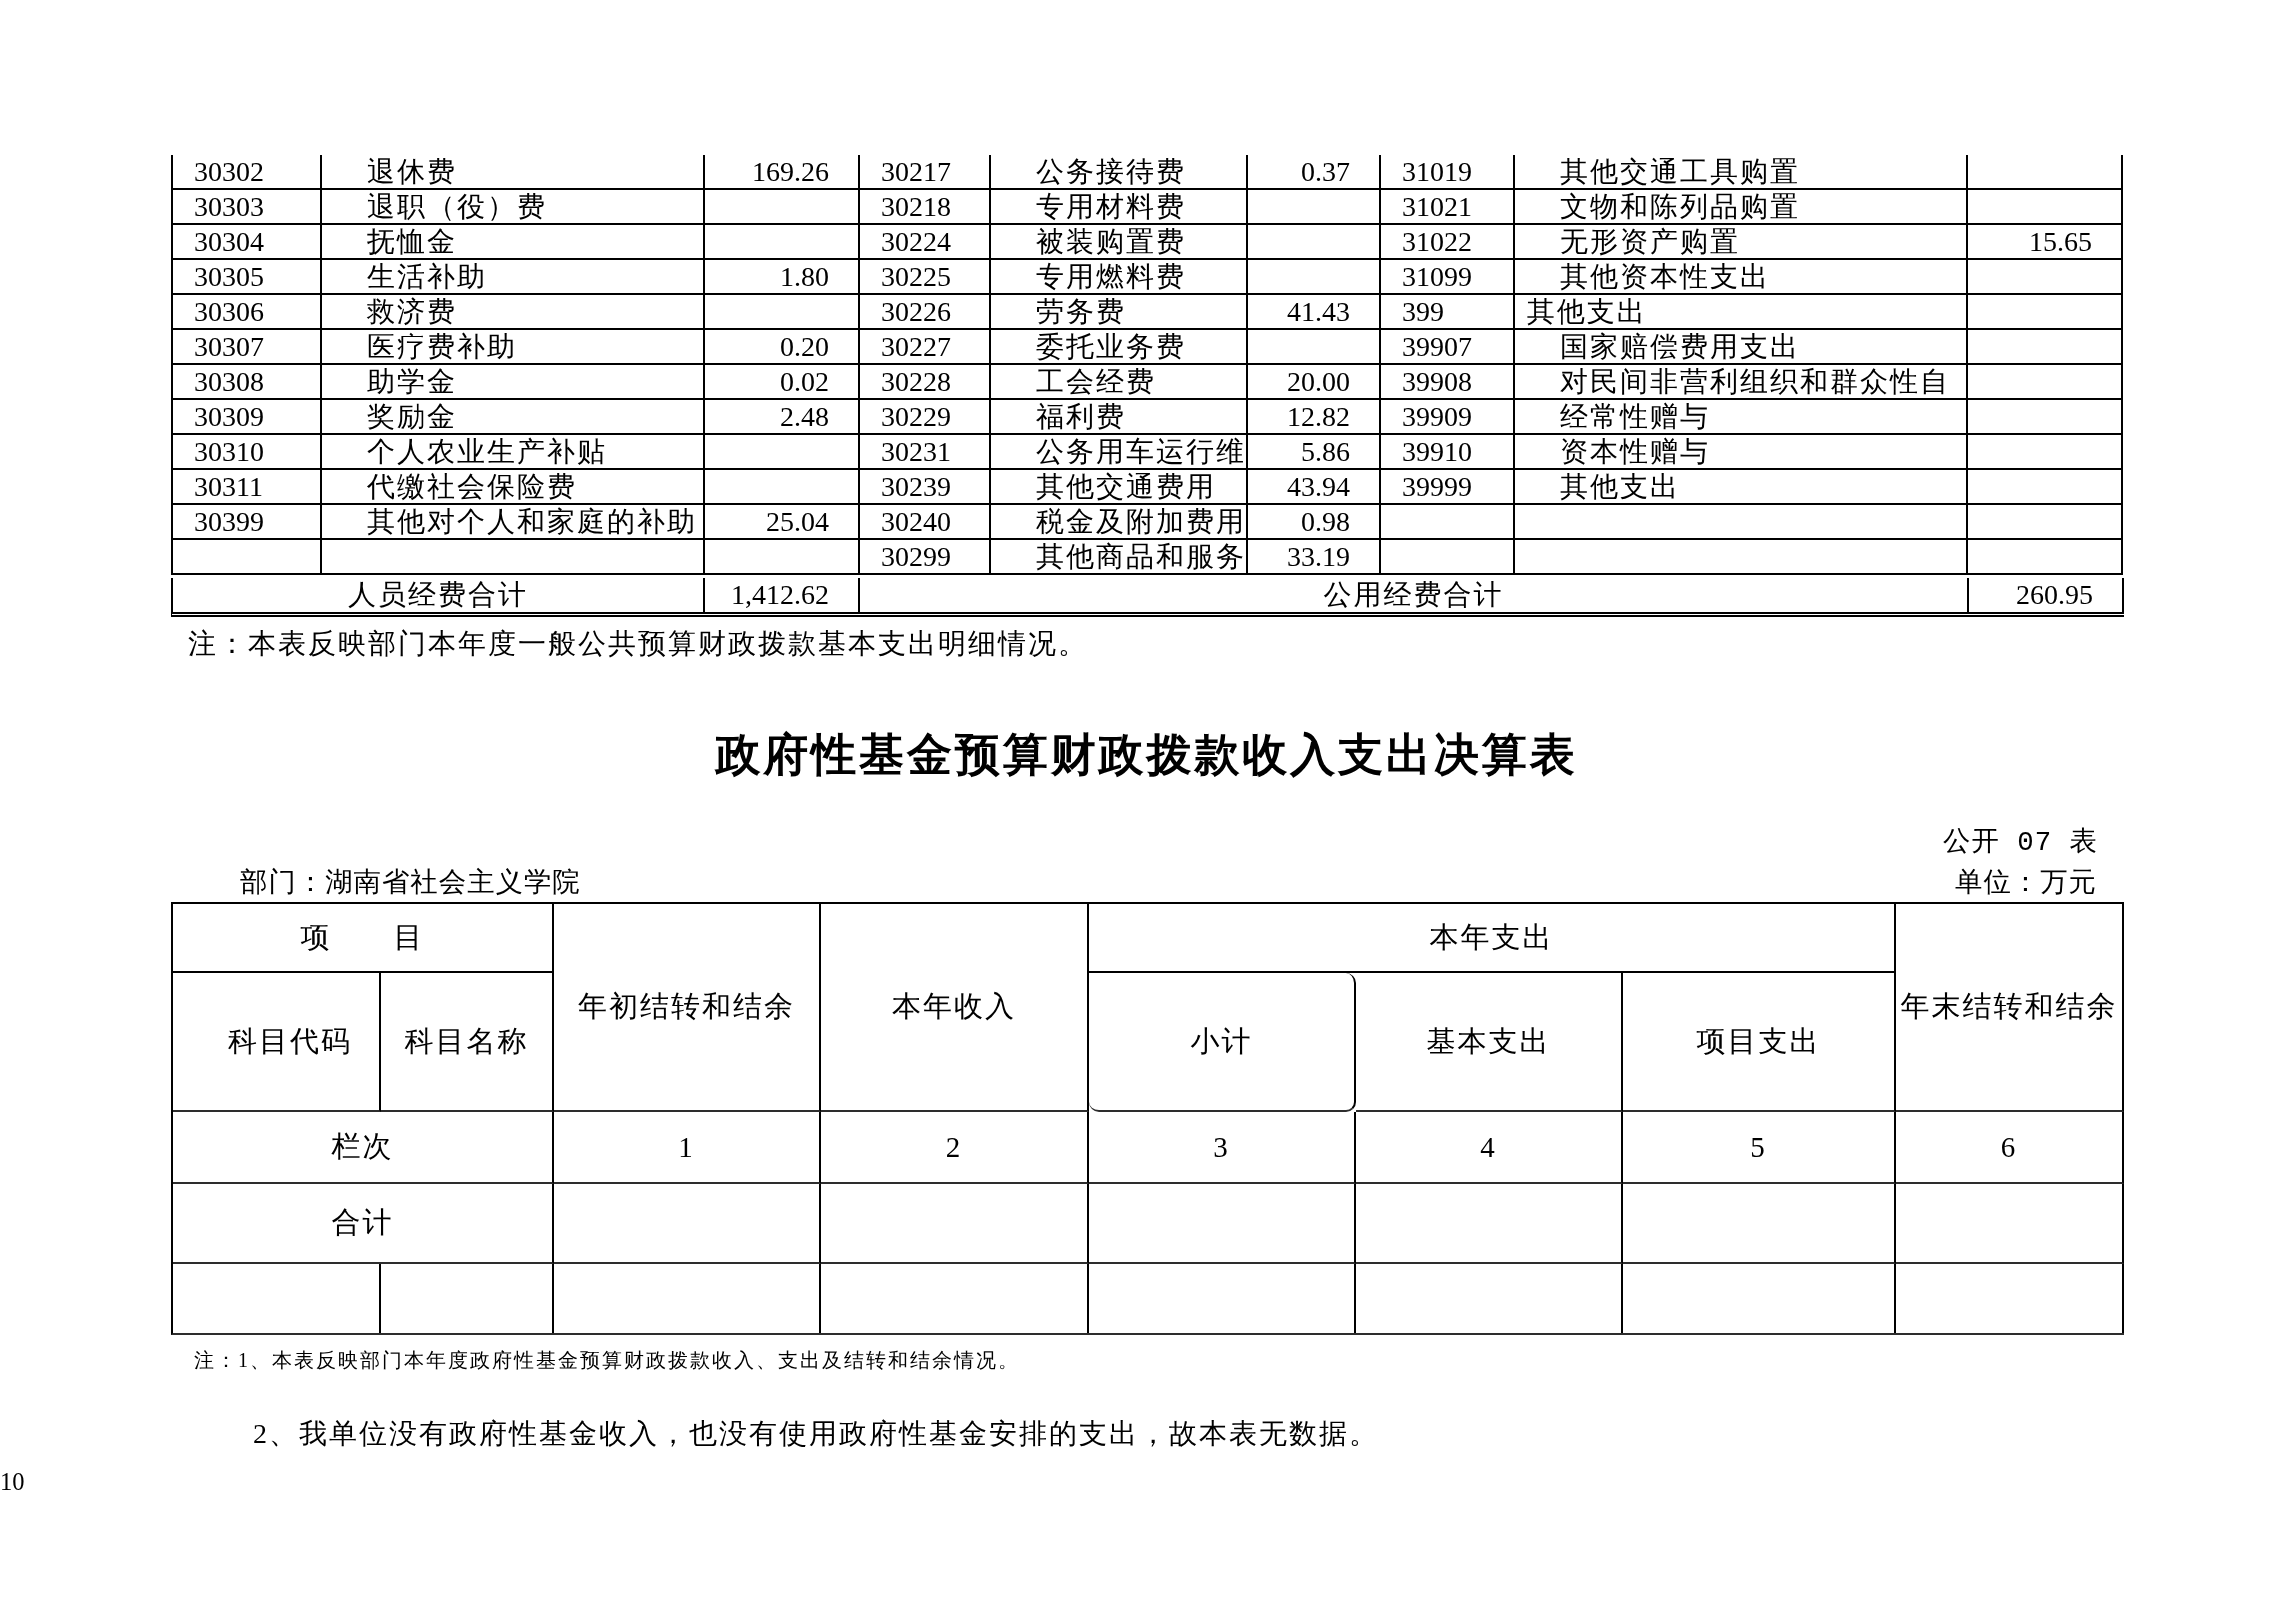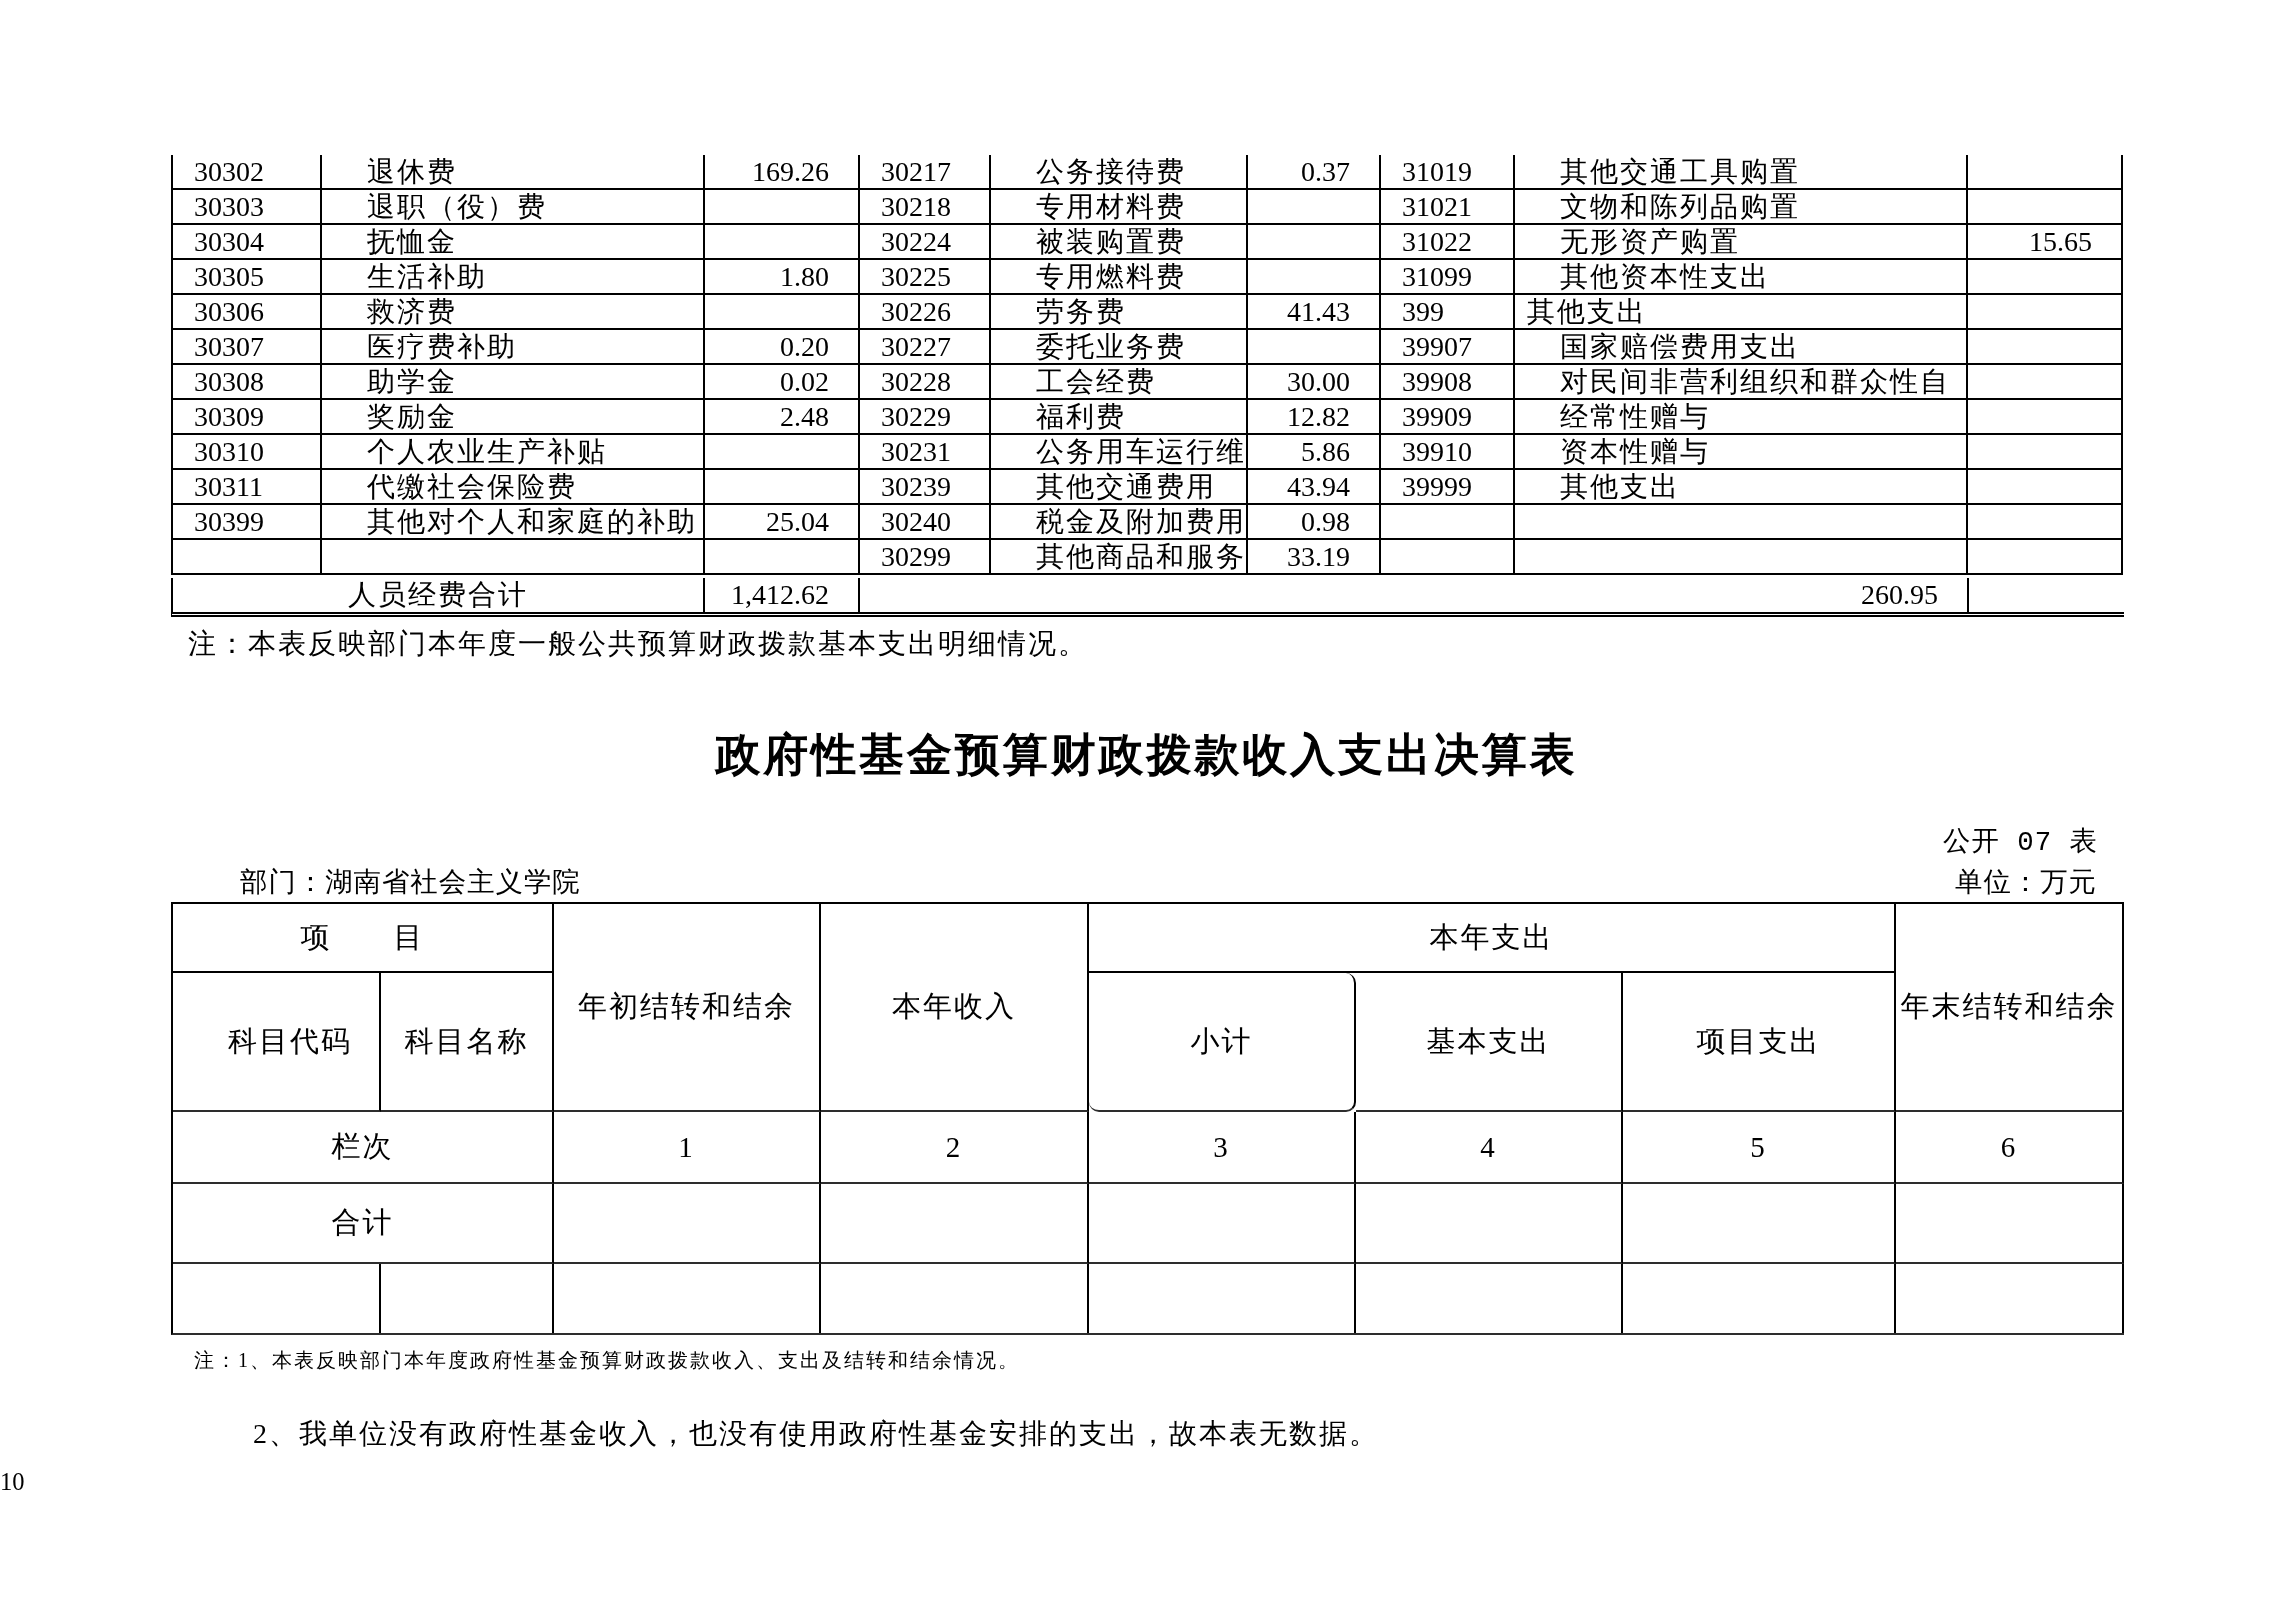--- a/index.html
+++ b/index.html
@@ -132,21 +132,21 @@
   <div class="c val"></div>
   <div class="c code">39907</div>
   <div class="c name">国家赔偿费用支出</div>
   <div class="c val"></div>
 
   <div class="c code">30308</div>
   <div class="c name">助学金</div>
   <div class="c val">0.02</div>
   <div class="c code">30228</div>
   <div class="c name">工会经费</div>
-  <div class="c val">30.00</div>
+  <div class="c val">20.00</div>
   <div class="c code">39908</div>
   <div class="c name">对民间非营利组织和群众性自</div>
   <div class="c val"></div>
 
   <div class="c code">30309</div>
   <div class="c name">奖励金</div>
   <div class="c val">2.48</div>
   <div class="c code">30229</div>
   <div class="c name">福利费</div>
   <div class="c val">12.82</div>
@@ -191,20 +191,21 @@
   <div class="c name">其他商品和服务</div>
   <div class="c val">33.19</div>
   <div class="c code"></div>
   <div class="c name"></div>
   <div class="c val"></div>
 </div>
 
 <div class="t1total">
   <div class="c lbl">人员经费合计</div>
   <div class="c val">1,412.62</div>
+  <div class="c lbl">公用经费合计</div>
   <div class="c val">260.95</div>
 </div>
 
 <div class="note1">注：本表反映部门本年度一般公共预算财政拨款基本支出明细情况。</div>
 
 <div class="title">政府性基金预算财政拨款收入支出决算表</div>
 
 <div class="meta1">公开 07 表</div>
 
 <div class="meta2">

